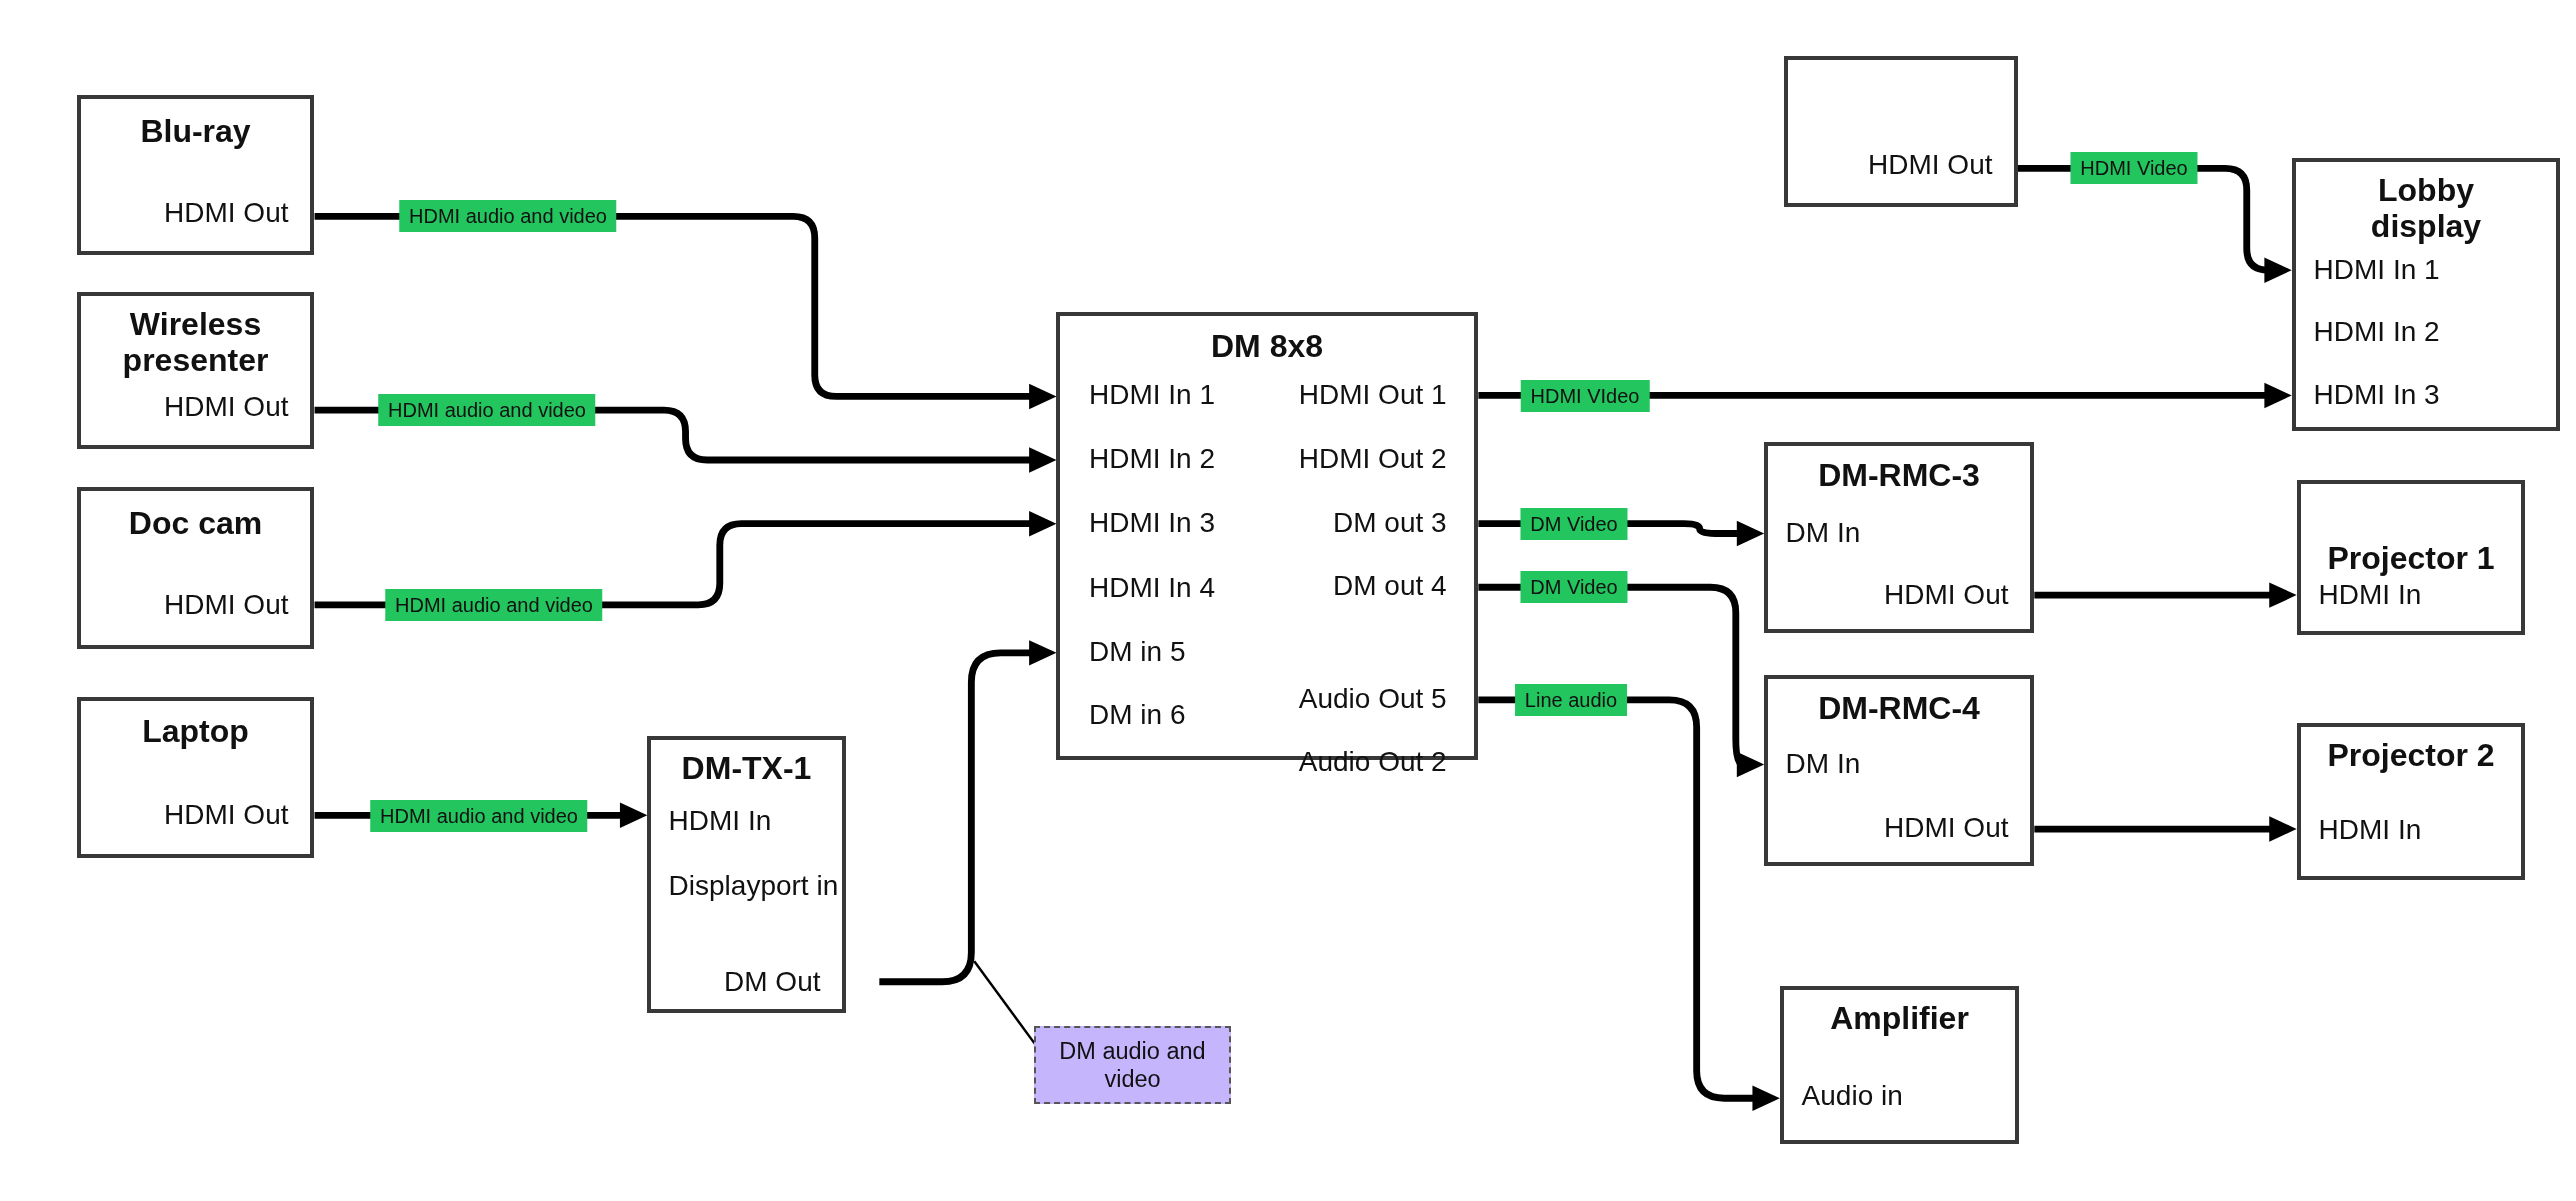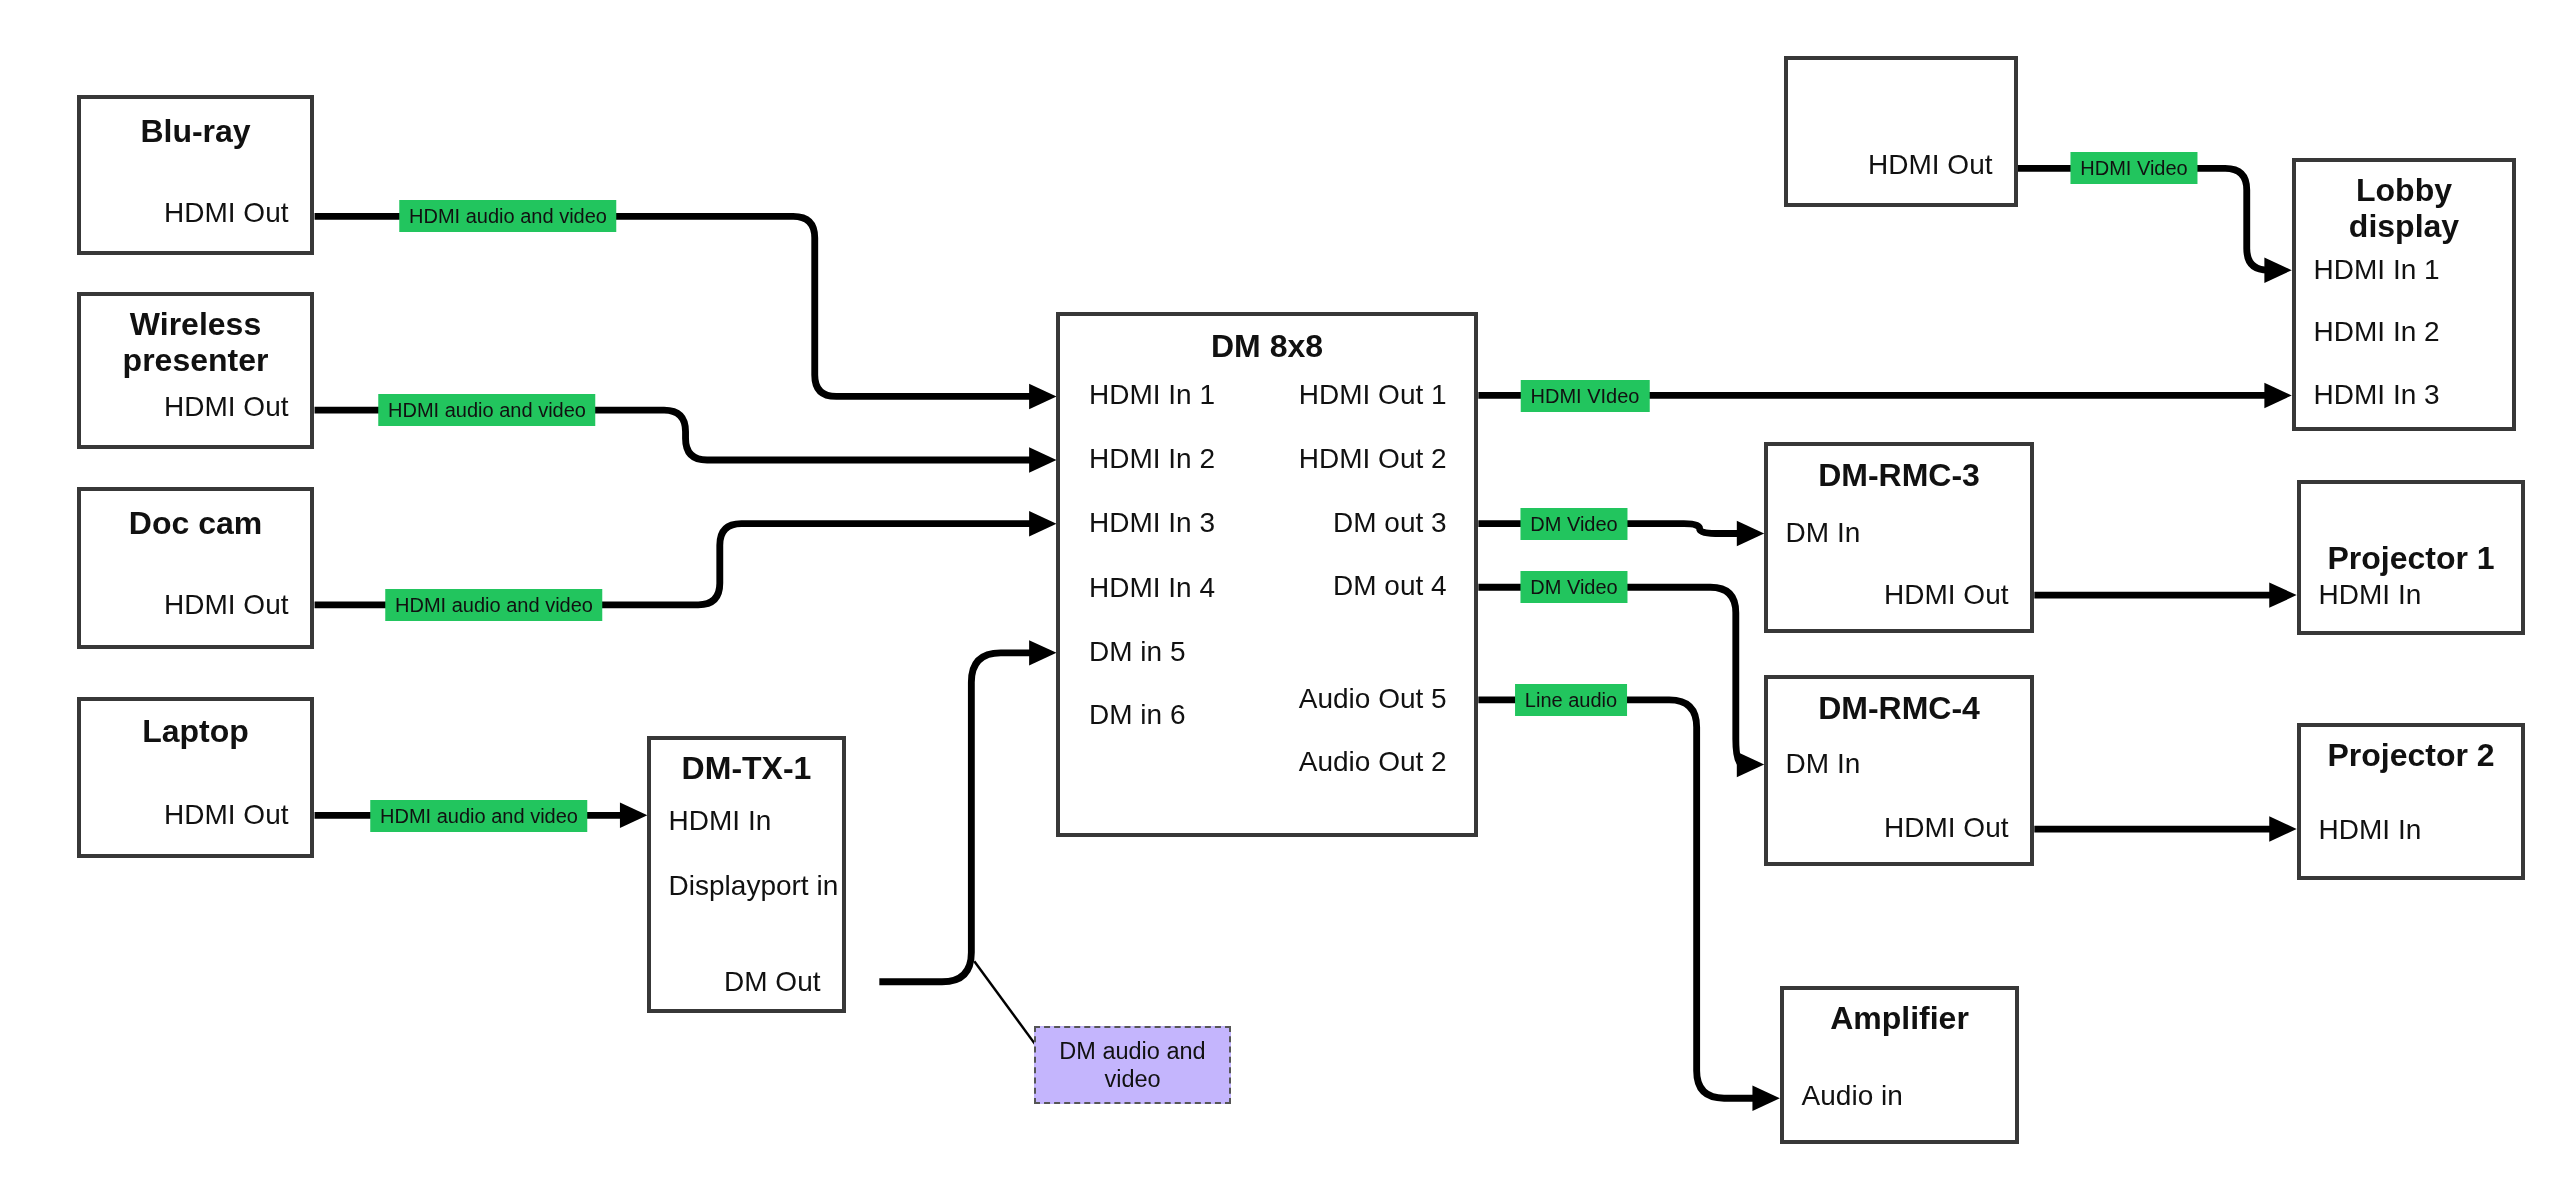--- a/index.html
+++ b/index.html
@@ -119,41 +119,41 @@
     <div class="port pr" style="top:114px;">HDMI Out</div>
   </div>
 
   <div class="node" style="left:647px; top:736px; width:199px; height:277px;">
     <div class="title" style="top:9.8px;">DM-TX-1</div>
     <div class="port pl" style="top:81px;">HDMI In</div>
     <div class="port pl" style="top:146px;">Displayport in</div>
     <div class="port pr" style="top:242px;">DM Out</div>
   </div>
 
-  <div class="node" style="left:1056px; top:312px; width:422px; height:525px;padding-left:44px;">
+  <div class="node" style="left:1056px; top:312px; width:422px; height:448px;padding-left:44px;">
     <div class="title" style="top:11.7px;">DM 8x8</div>
     <div class="port pl" style="left:29px; top:79px;">HDMI In 1</div>
     <div class="port pl" style="left:29px; top:143px;">HDMI In 2</div>
     <div class="port pl" style="left:29px; top:207px;">HDMI In 3</div>
     <div class="port pl" style="left:29px; top:272px;">HDMI In 4</div>
     <div class="port pl" style="left:29px; top:336px;">DM in 5</div>
     <div class="port pl" style="left:29px; top:399px;">DM in 6</div>
     <div class="port pr" style="right:27.4px; top:79px;">HDMI Out 1</div>
     <div class="port pr" style="right:27.4px; top:143px;">HDMI Out 2</div>
     <div class="port pr" style="right:27.4px; top:207px;">DM out 3</div>
     <div class="port pr" style="right:27.4px; top:270px;">DM out 4</div>
     <div class="port pr" style="right:27.4px; top:383px;">Audio Out 5</div>
     <div class="port pr" style="right:27.4px; top:446px;">Audio Out 2</div>
   </div>
 
   <div class="node" style="left:1784px; top:56px; width:234px; height:151px;">
     <div class="port pr" style="top:105px;">HDMI Out</div>
   </div>
 
-  <div class="node" style="left:2292px; top:158px; width:224px; height:273px;">
+  <div class="node" style="left:2292px; top:158px; width:268px; height:273px;">
     <div class="title" style="top:9.8px; padding:0 44px;">Lobby display</div>
     <div class="port pl" style="top:108px;">HDMI In 1</div>
     <div class="port pl" style="top:170px;">HDMI In 2</div>
     <div class="port pl" style="top:233px;">HDMI In 3</div>
   </div>
 
   <div class="node" style="left:1764px; top:442px; width:270px; height:191px;">
     <div class="title" style="top:10.8px;">DM-RMC-3</div>
     <div class="port pl" style="top:87px;">DM In</div>
     <div class="port pr" style="top:149px;">HDMI Out</div>

